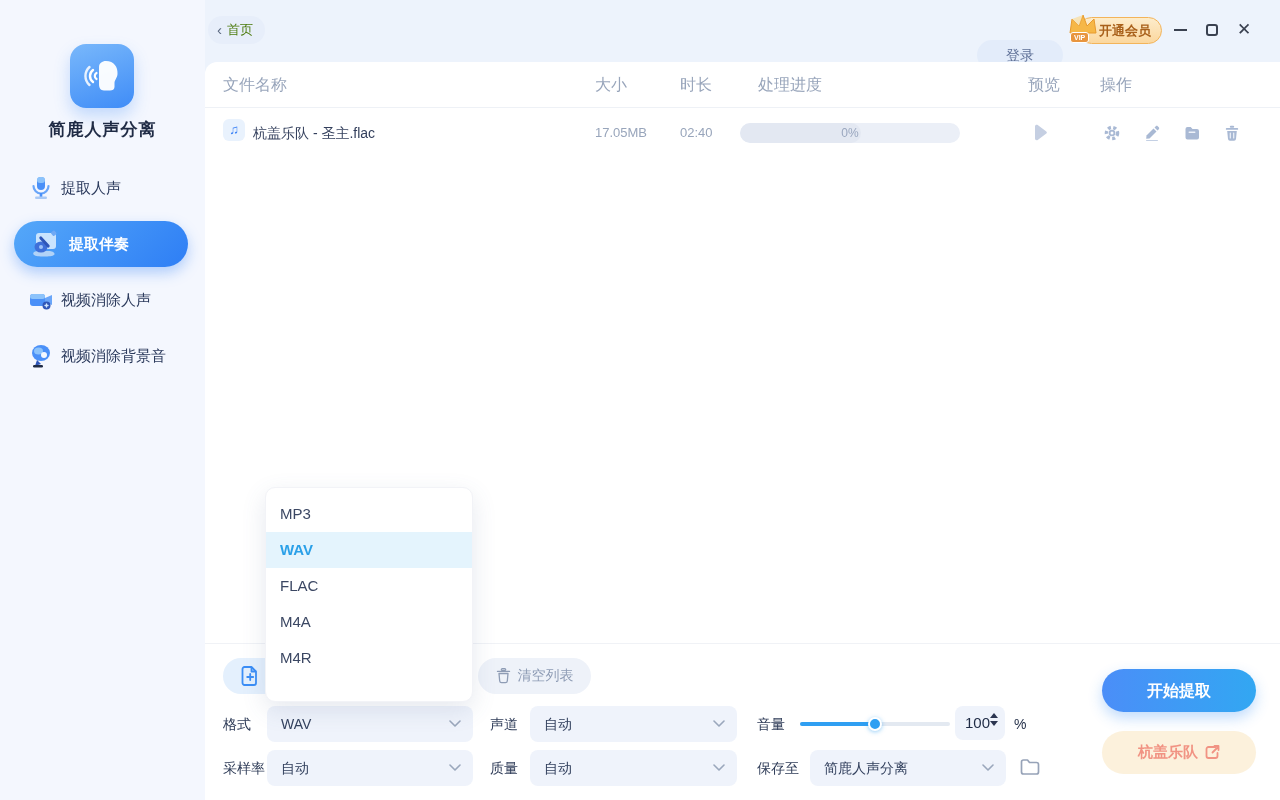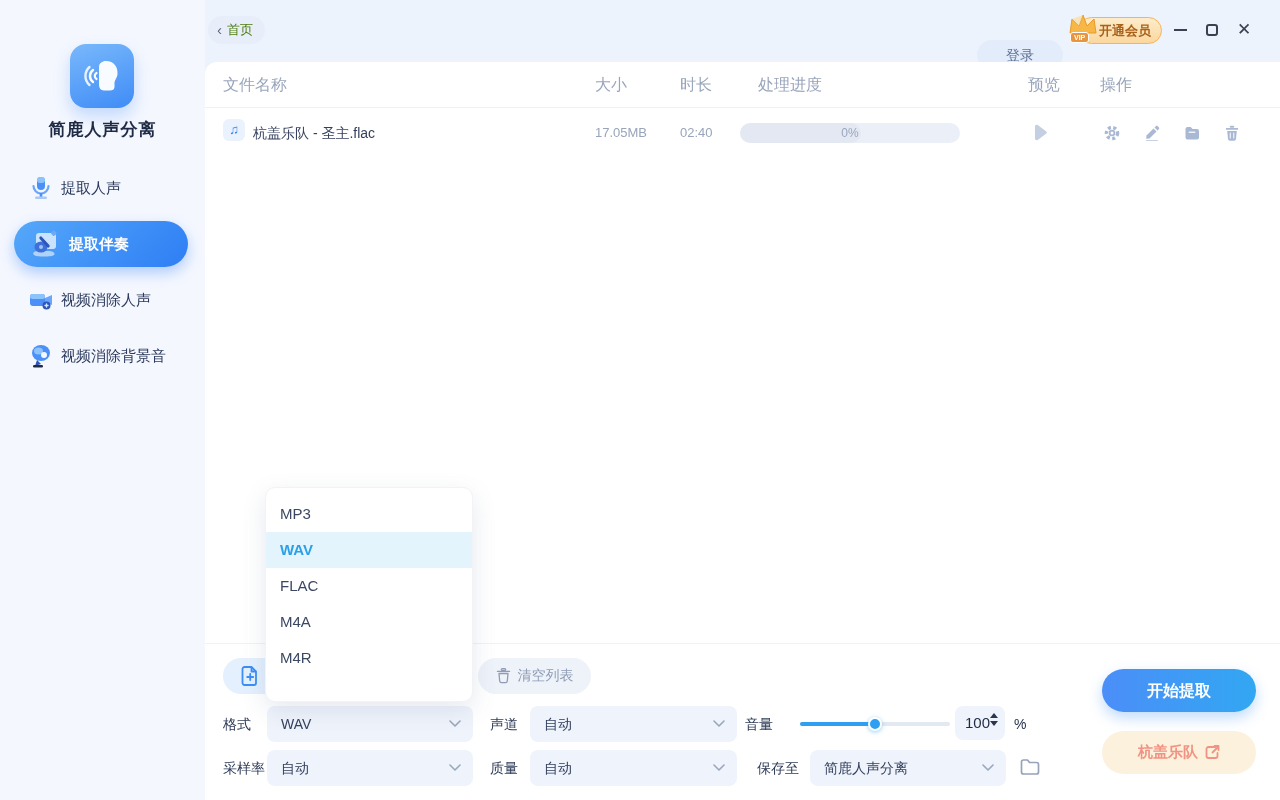--- a/index.html
+++ b/index.html
@@ -264,21 +264,21 @@
     </div>
 
     <div class="ctl-label" style="left:285px; top:644px;">声道</div>
     <div class="sel" style="left:325px; top:644px; width:207px;">
       <span class="sel-text">自动</span>
       <svg class="sel-chev" width="12" height="8" viewBox="0 0 12 8">
         <polyline points="1,1 6,6 11,1" fill="none" stroke="#9aa7bc" stroke-width="1.6" stroke-linecap="round" stroke-linejoin="round"></polyline>
       </svg>
     </div>
 
-    <div class="ctl-label" style="left:540px; top:644px;">音量</div>
+    <div class="ctl-label" style="left:552px; top:644px;">音量</div>
     <div class="slider">
       <div class="slider-fill" style="width: 50%;">
         <div class="slider-thumb"></div>
       </div>
     </div>
     <div class="spin">
       <span class="spin-val">100</span>
       <div class="spin-arrows">
         <div class="tri-up"></div>
         <div class="tri-down"></div>

